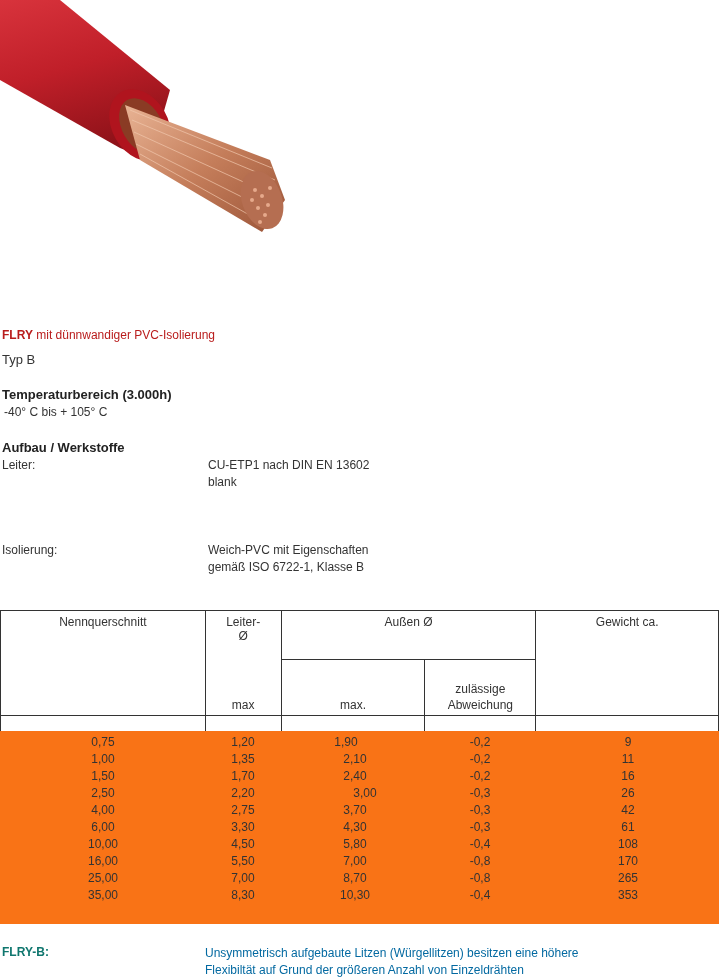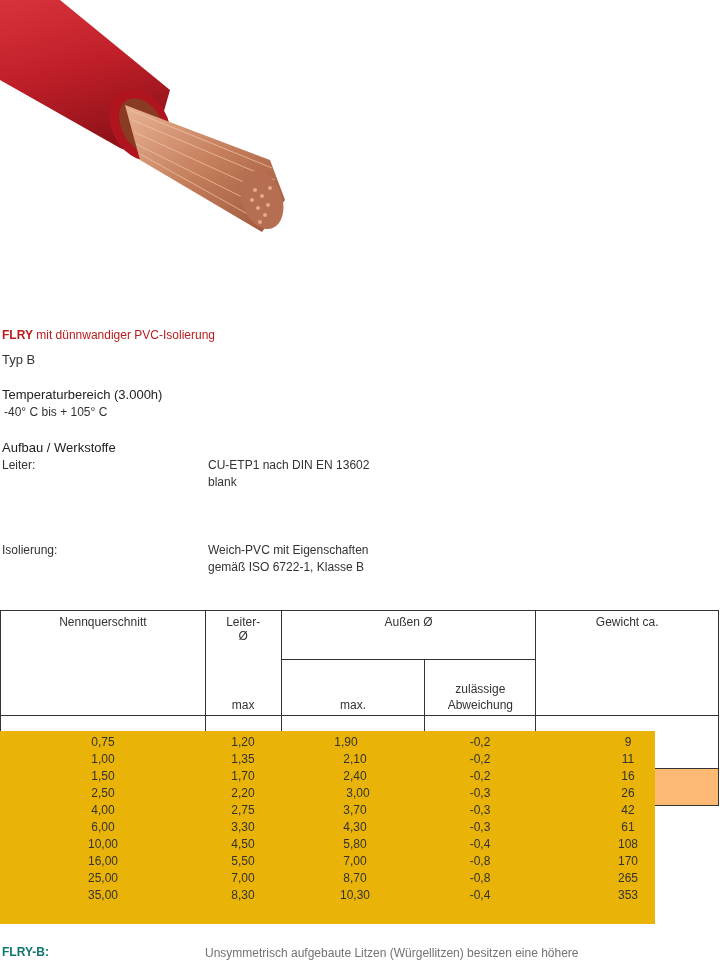--- a/index.html
+++ b/index.html
@@ -6,37 +6,37 @@
   body { width: 720px; height: 978px; position: relative; overflow: hidden;
          font-family: "Liberation Sans", "DejaVu Sans", sans-serif; color: #222; }
 
   
   .photo { position: absolute; left: 0; top: 0; width: 320px; height: 250px; }
 
   .title { position: absolute; left: 2px; top: 328px; font-size: 12px; color: #b91c1c; }
   .title b { font-weight: bold; }
   .subtitle { position: absolute; left: 2px; top: 352px; font-size: 13px; color: #333; }
 
-  .h2 { position: absolute; left: 2px; font-size: 13px; font-weight: normal; color: #222; }
+  .h2 { position: absolute; left: 2px; font-size: 13px; font-weight: bold; color: #222; }
   .txt { position: absolute; font-size: 12px; color: #333; line-height: 17px; }
 
   table.spec { position: absolute; left: 0; top: 610px; width: 719px;
                border-collapse: collapse; font-size: 12px; color: #333; }
   table.spec td { border: 1px solid #333; text-align: center; padding: 16px; }
   .hdr1 td { height: 25px; vertical-align: top; padding-top: 4px !important; }
   .hdr2 td { height: 37px; vertical-align: bottom; padding-bottom: 2px !important; line-height: 16px; }
   .hdr3 td { height: 20px; vertical-align: middle; }
   .group td { background: #fdba74; height: 34px; text-align: left; vertical-align: top;
               padding: 2px 0 0 2px !important; border-left: none; border-right: none; border-bottom: none; }
-  .data-block { position: absolute; left: 0; top: 731px; width: 655px; height: 193px; background: #eab308; }
+  .data-block { position: absolute; left: 0; top: 731px; width: 719px; height: 193px; background: #f97316; }
   .data-row { position: absolute; left: 0; width: 719px; height: 17px; font-size: 12px; color: #333; }
   .data-row span { position: absolute; text-align: center; width: 100px; }
 
   .foot-label { position: absolute; left: 2px; top: 945px; font-size: 12px; font-weight: bold; color: #0f766e; }
-  .foot-text { position: absolute; left: 205px; top: 945px; font-size: 12px; color: #737373; line-height: 17px; }
+  .foot-text { position: absolute; left: 205px; top: 945px; font-size: 12px; color: #0369a1; line-height: 17px; }
 </style>
 </head>
 <body>
 
 <svg class="photo" viewBox="0 0 320 250">
   <defs>
     <linearGradient id="jacket" x1="0" y1="0" x2="0.3" y2="1">
       <stop offset="0" stop-color="#d8333c"></stop>
       <stop offset="0.5" stop-color="#c01f29"></stop>
       <stop offset="1" stop-color="#8f1219"></stop>
@@ -145,21 +145,21 @@
   <div class="data-row" style="top:38px;">
     <span style="left:53px">1,50</span>
     <span style="left:193px">1,70</span>
     <span style="left:305px">2,40</span>
     <span style="left:430px">-0,2</span>
     <span style="left:578px">16</span>
   </div>
   <div class="data-row" style="top:55px;">
     <span style="left:53px">2,50</span>
     <span style="left:193px">2,20</span>
-    <span style="left:308px">3,00</span>
+    <span style="left:315px">3,00</span>
     <span style="left:430px">-0,3</span>
     <span style="left:578px">26</span>
   </div>
   <div class="data-row" style="top:72px;padding-left:45px;">
     <span style="left:53px">4,00</span>
     <span style="left:193px">2,75</span>
     <span style="left:305px">3,70</span>
     <span style="left:430px">-0,3</span>
     <span style="left:578px">42</span>
   </div>
@@ -196,13 +196,14 @@
     <span style="left:193px">8,30</span>
     <span style="left:305px">10,30</span>
     <span style="left:430px">-0,4</span>
     <span style="left:578px">353</span>
   </div>
 </div>
 
 <div class="foot-label">FLRY-B:</div>
 <div class="foot-text">
   <div>Unsymmetrisch aufgebaute Litzen (Würgellitzen) besitzen eine höhere</div>
+  <div>Flexibiltät auf Grund der größeren Anzahl von Einzeldrähten</div>
 </div>
 
 </body></html>

